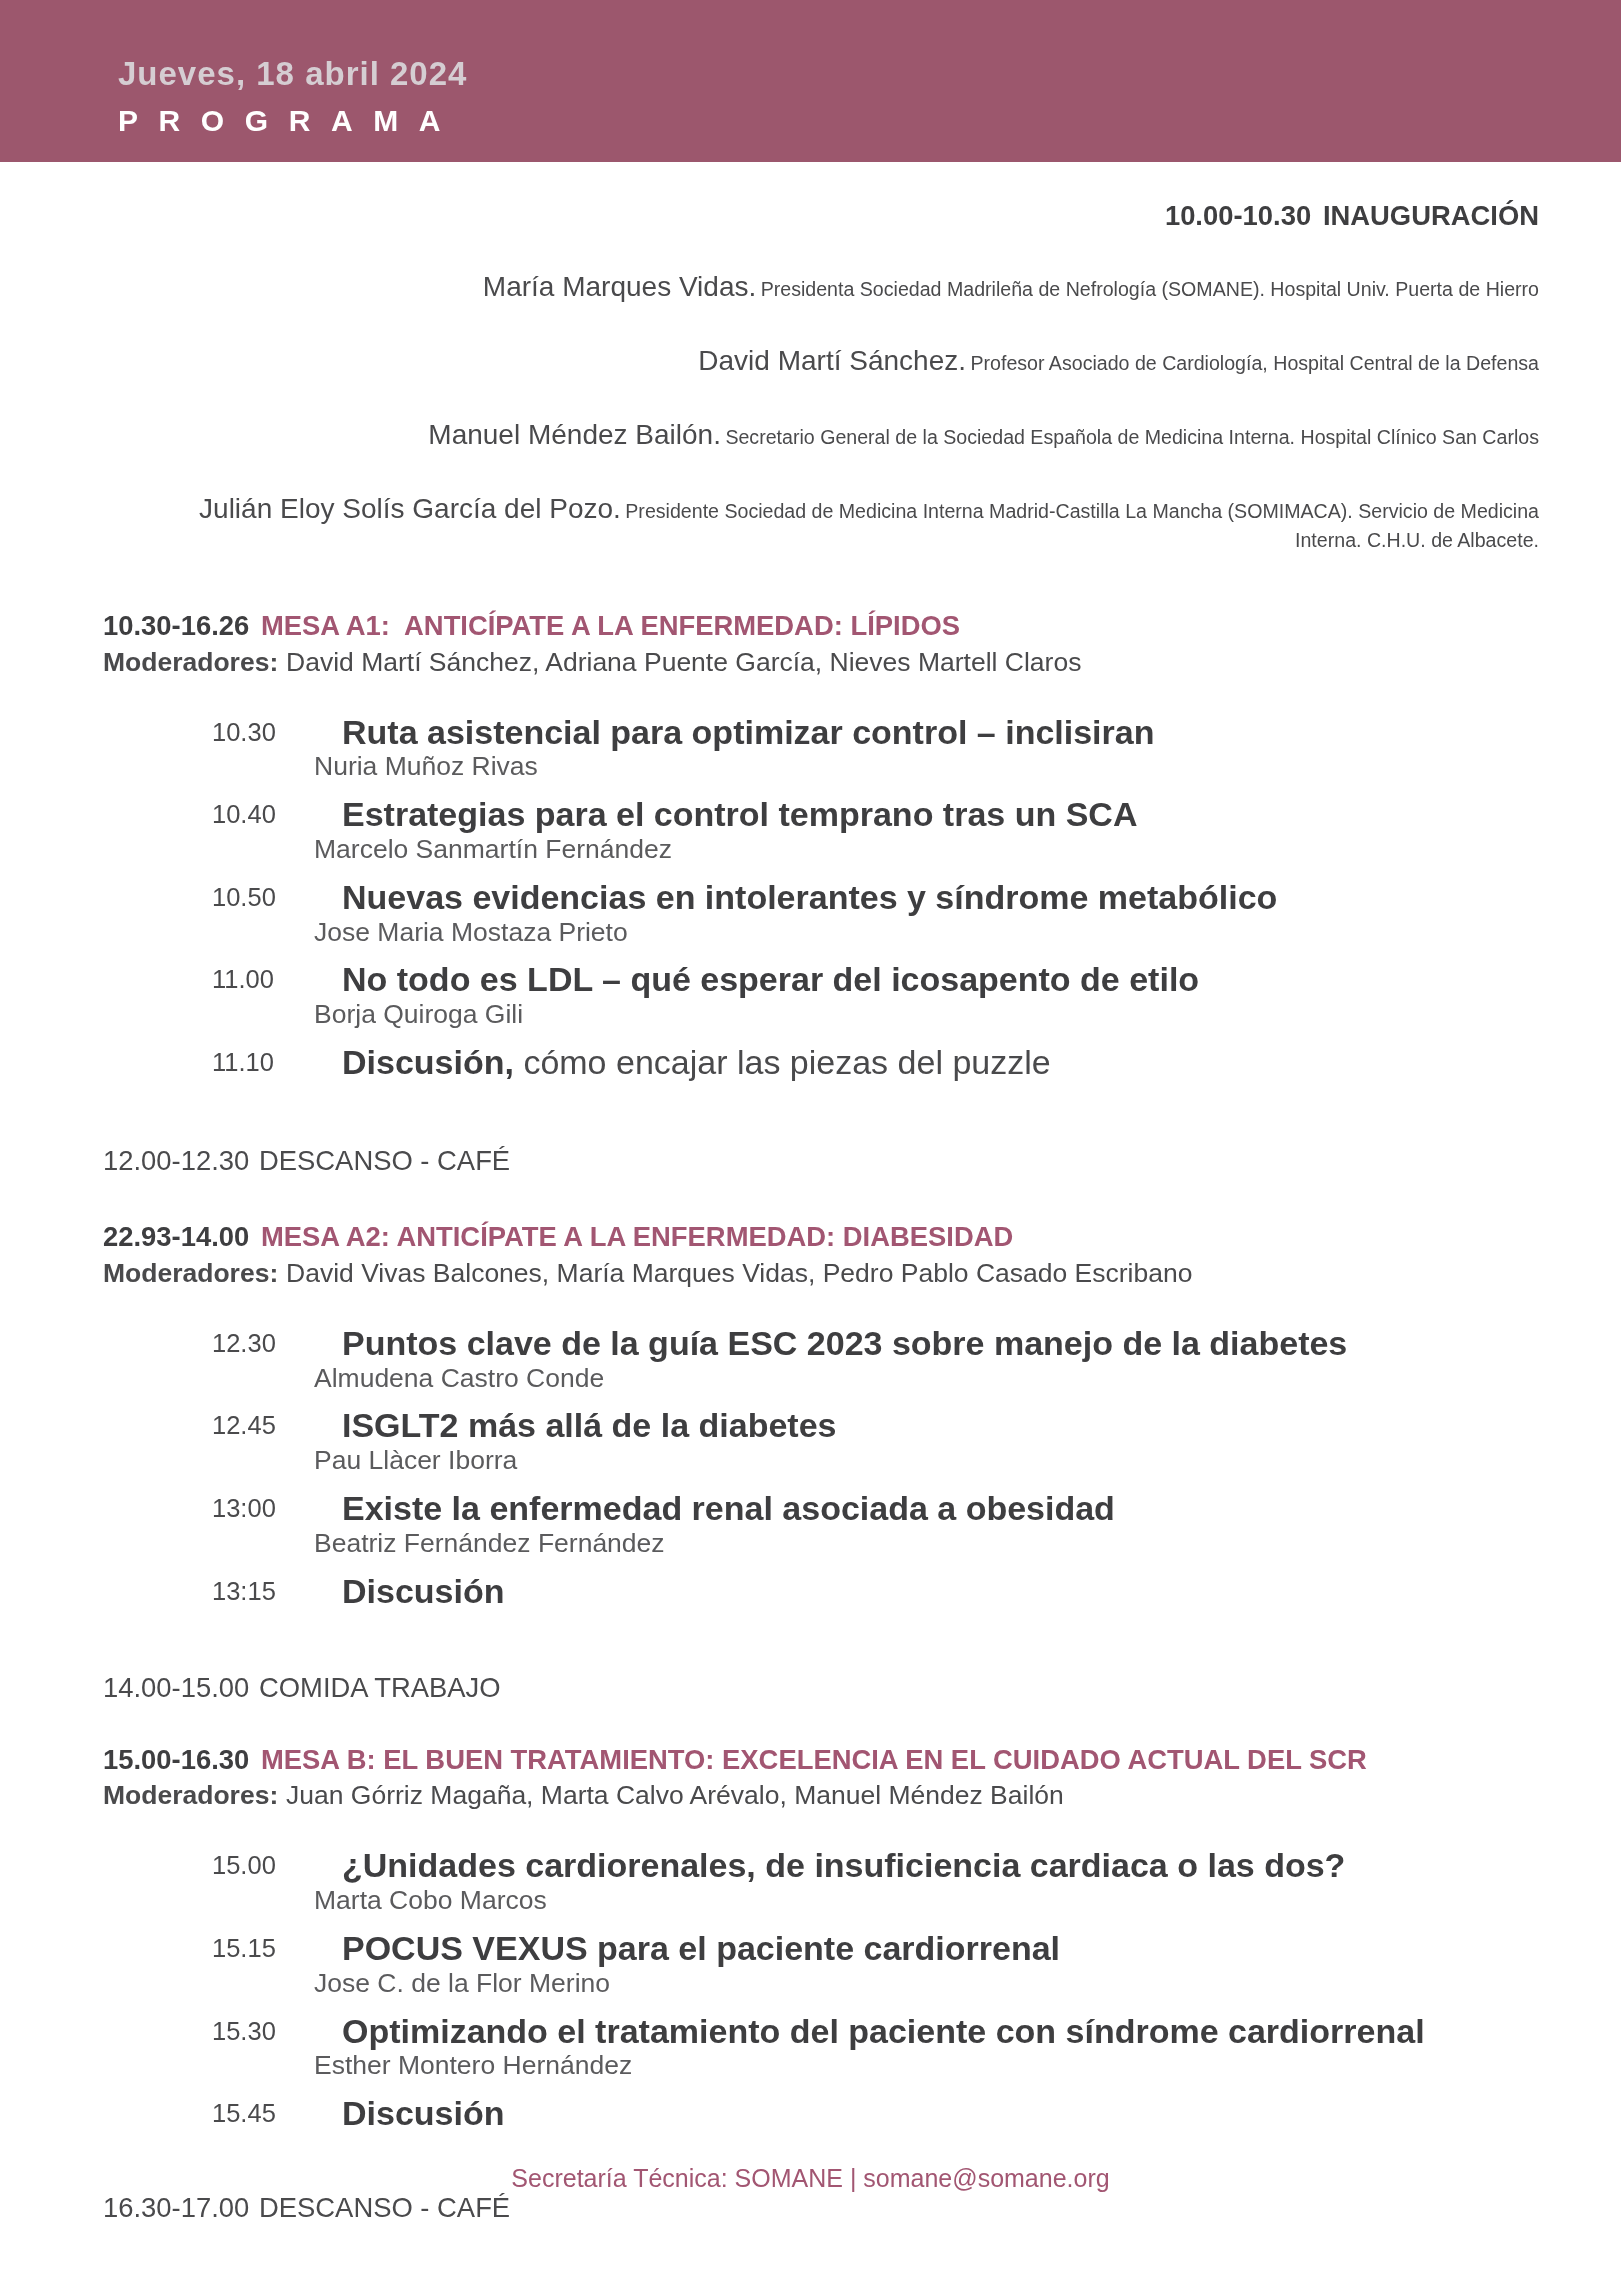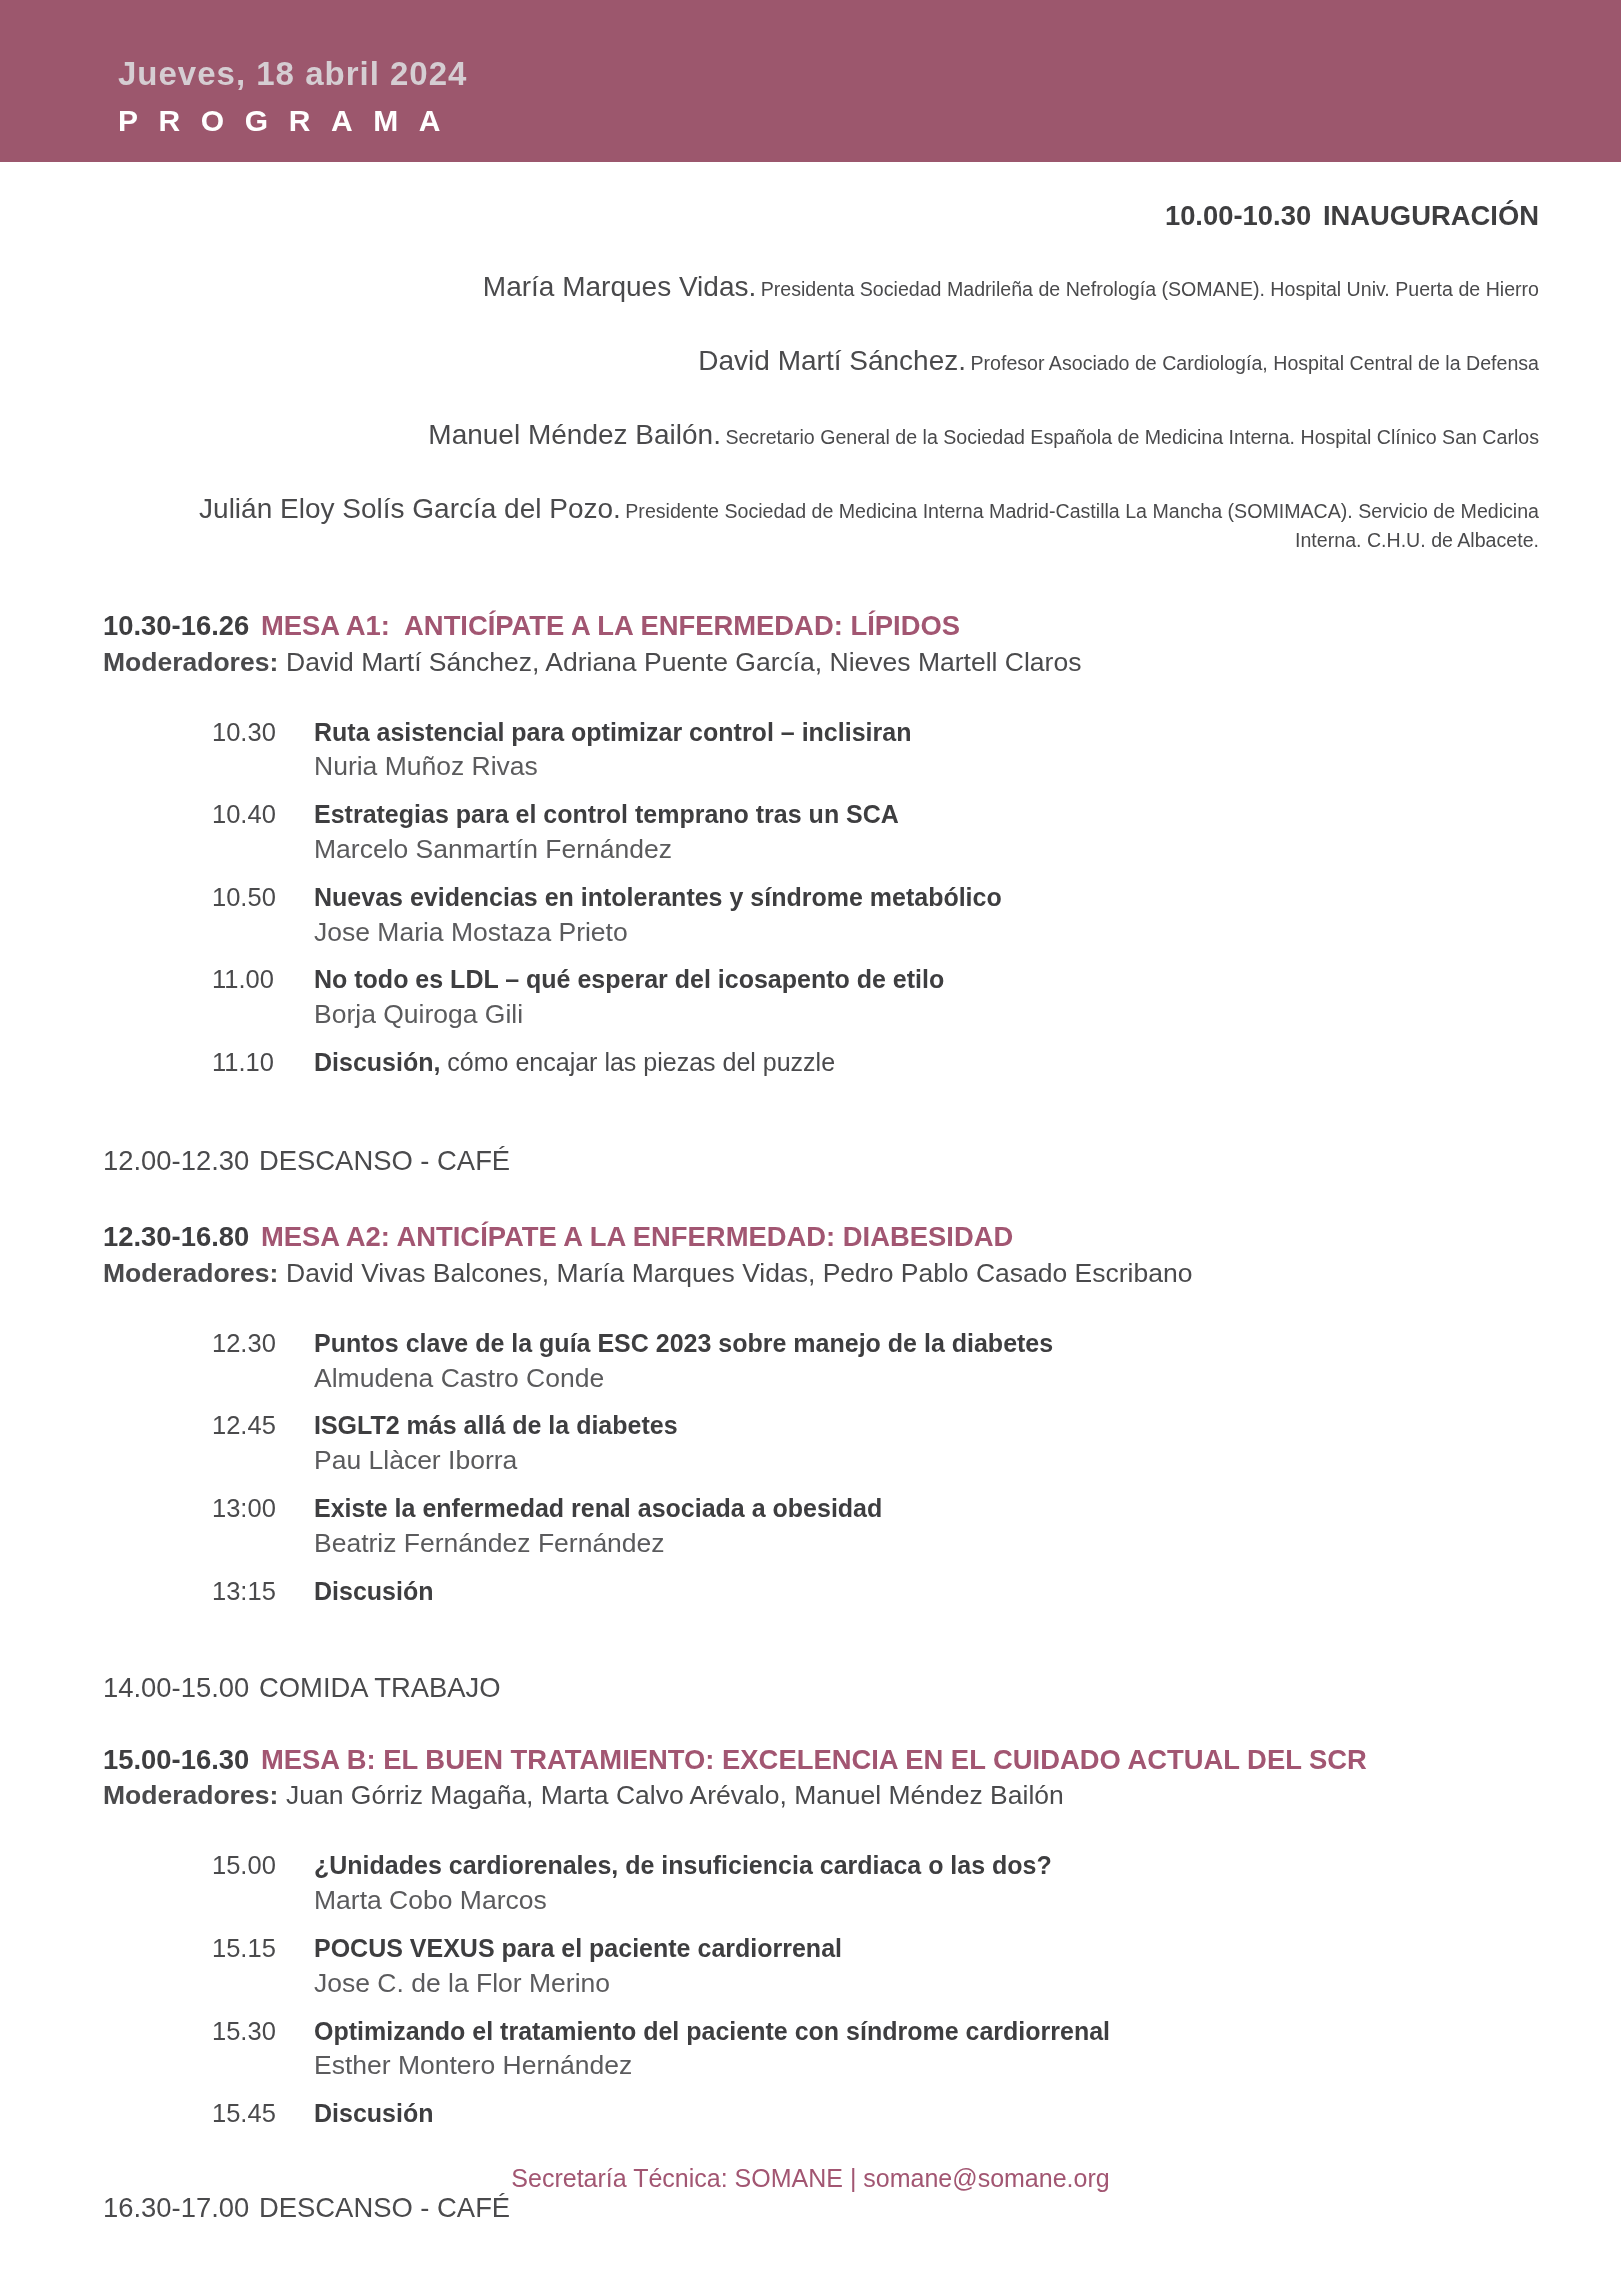--- a/index.html
+++ b/index.html
@@ -77,24 +77,25 @@
   .talk { display: flex; margin-bottom: 15.7px; }
   .talk-time {
     flex: none;
     width: 102px;
     font-size: 25.5px;
     color: var(--text-medium, #4a4a4c);
     line-height: 32px;
   }
   .talk-body { flex: 1; }
   .talk-title {
-    font-size: 25px;
+    font-size: 34px;
     font-weight: bold;
     color: var(--text-dark, #3e3e40);
     line-height: 32px;
+    margin-left: 28px;
   }
   .talk-title-rest { font-weight: normal; color: var(--text-medium, #4a4a4c); }
   .talk-speaker {
     font-size: 26.5px;
     color: var(--text-gray, #5b5b5d);
     line-height: 32px;
     margin-top: 2.9px;
   }
 
   
@@ -184,21 +185,21 @@
           <div class="talk-body">
             <div class="talk-title"><span>Discusión,</span><span class="talk-title-rest"> cómo encajar las piezas del puzzle</span></div>
           </div>
         </div>
       </div>
     </section>
 
     <p class="break-line break-1"><span class="bk-time">12.00-12.30</span><span>DESCANSO - CAFÉ</span></p>
 
     <section class="sec-a2">
-      <h2 class="sec-line"><span class="sec-time">12.30-16.80</span><span class="mesa-title">MESA A2: ANTICÍPATE A LA ENFERMEDAD: DIABESIDAD</span></h2>
+      <h2 class="sec-line"><span class="sec-time">22.93-14.00</span><span class="mesa-title">MESA A2: ANTICÍPATE A LA ENFERMEDAD: DIABESIDAD</span></h2>
       <p class="moderators"><span class="mod-label">Moderadores:</span><span>David Vivas Balcones, María Marques Vidas, Pedro Pablo Casado Escribano</span></p>
       <div class="talks">
         <div class="talk">
           <div class="talk-time">12.30</div>
           <div class="talk-body">
             <div class="talk-title">Puntos clave de la guía ESC 2023 sobre manejo de la diabetes</div>
             <div class="talk-speaker">Almudena Castro Conde</div>
           </div>
         </div>
         <div class="talk">

